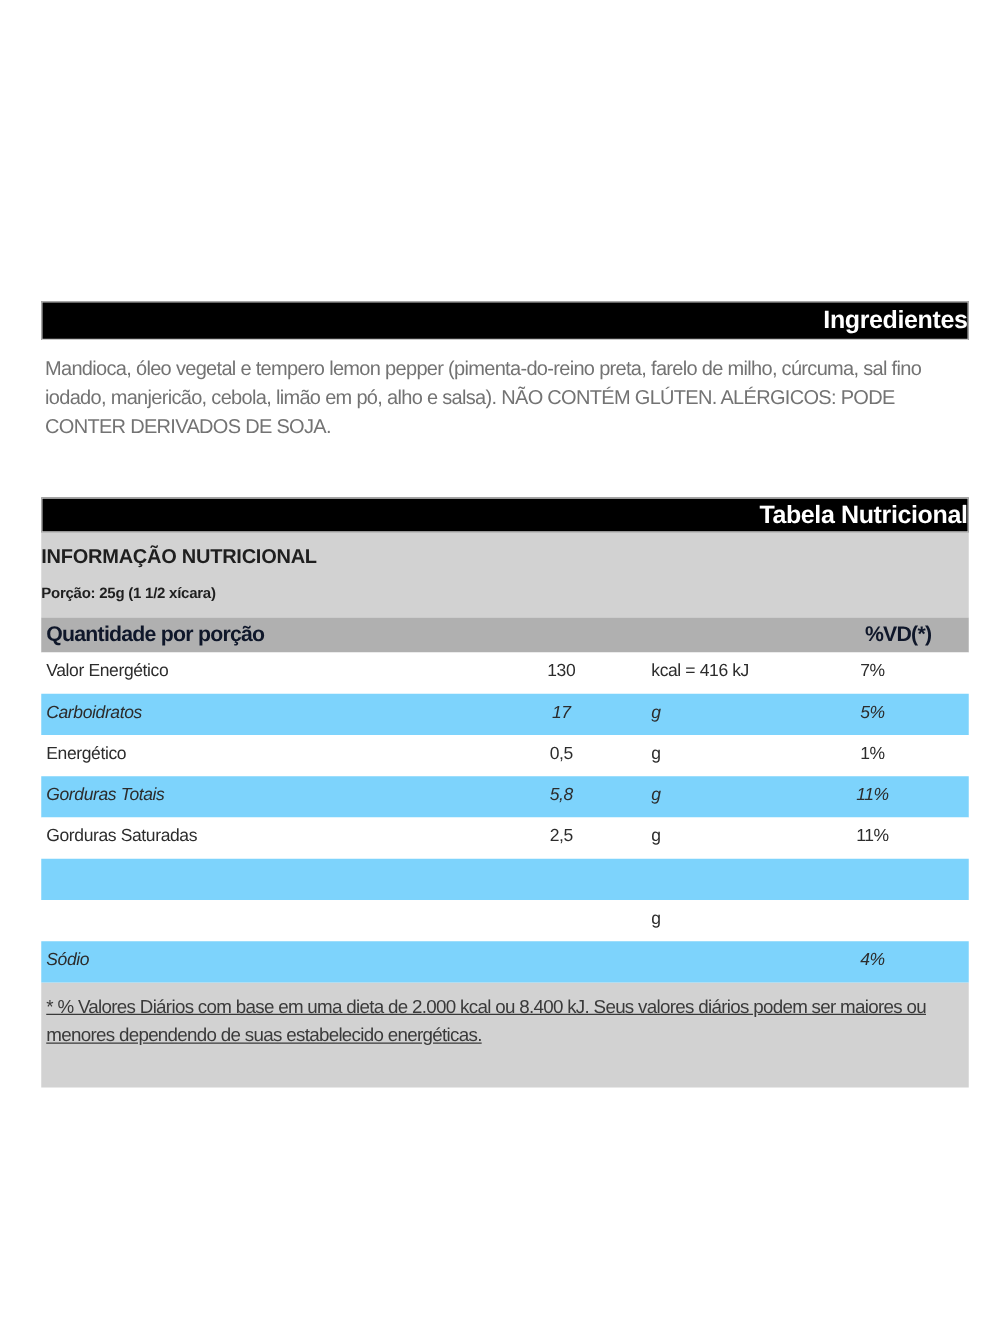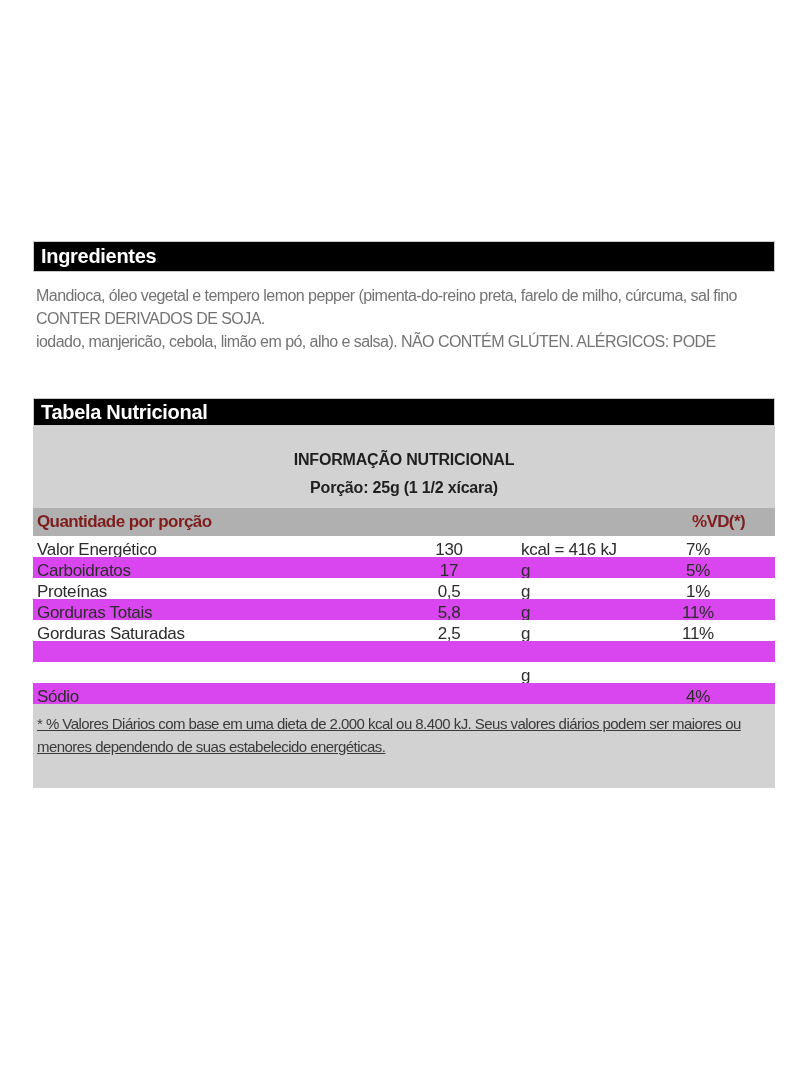--- a/index.html
+++ b/index.html
@@ -27,20 +27,21 @@
     background: #000000;
     color: #ffffff;
     font-weight: bold;
     font-size: 20px;
     letter-spacing: -0.3px;
     padding-left: 7px;
     box-sizing: border-box;
     border: 1px solid #c9c9c9;
     display: flex;
     align-items: center;
+    justify-content: flex-end;
   }
   .bar-ingredients {
     position: absolute;
     top: 241px;
     left: 0;
     width: 742px;
     height: 31px;
   }
 
   
@@ -64,64 +65,63 @@
     width: 742px;
   }
   .bar-nutrition {
     width: 742px;
     height: 28px;
     box-sizing: border-box;
   }
   .info-block {
     background: #d2d2d2;
     height: 62px;
-    padding-top: 20px;
+    padding-top: 6px;
     box-sizing: content-box;
-    text-align: center;
     color: #1f1f1f;
   }
   .info-title {
     font-weight: bold;
     font-size: 16px;
     line-height: 28px;
     letter-spacing: -0.2px;
   }
   .info-serving {
     font-weight: bold;
-    font-size: 16px;
+    font-size: 12px;
     line-height: 28px;
     letter-spacing: -0.2px;
   }
   .cols-row {
     position: relative;
     background: #b0b0b0;
     height: 28px;
     line-height: 28px;
     font-weight: bold;
     font-size: 17px;
     letter-spacing: -0.6px;
-    color: #7f1d1d;
+    color: #0f172a;
   }
   .col-q { padding-left: 4px; }
   .col-vd {
     position: absolute;
     top: 0;
     right: 30px;
     margin-left: 48px;
   }
   .nrow {
     position: relative;
-    height: 21px;
+    height: 33px;
     line-height: 28.5px;
-    font-size: 17px;
+    font-size: 14px;
     letter-spacing: -0.3px;
     color: #2c2c2c;
     background: #ffffff;
   }
-  .nrow.stripe { background: #d946ef; }
+  .nrow.stripe { background: #7dd3fc; font-style: italic; }
   .nrow .lbl { padding-left: 4px; }
   .nrow .num {
     position: absolute;
     left: 350px;
     width: 132px;
     text-align: center;
     top: 0;
   }
   .nrow .unit {
     position: absolute;
@@ -152,22 +152,22 @@
 <body>
 
 <div class="page">
   <div class="content">
 
     <div class="bar bar-ingredients">
       <span>Ingredientes</span>
     </div>
     <div class="ing-text">
       <div class="ing-line">Mandioca, óleo vegetal e tempero lemon pepper (pimenta-do-reino preta, farelo de milho, cúrcuma, sal fino</div>
+      <div class="ing-line">iodado, manjericão, cebola, limão em pó, alho e salsa). NÃO CONTÉM GLÚTEN. ALÉRGICOS: PODE</div>
       <div class="ing-line">CONTER DERIVADOS DE SOJA.</div>
-      <div class="ing-line">iodado, manjericão, cebola, limão em pó, alho e salsa). NÃO CONTÉM GLÚTEN. ALÉRGICOS: PODE</div>
     </div>
 
     <div class="nutrition">
       <div class="bar bar-nutrition">
         <span>Tabela Nutricional</span>
       </div>
 
       <div class="info-block">
         <div class="info-title">INFORMAÇÃO NUTRICIONAL</div>
         <div class="info-serving">Porção: 25g (1 1/2 xícara)</div>
@@ -185,21 +185,21 @@
           <span class="unit">kcal = 416 kJ</span>
           <span class="pct">7%</span>
         </div>
         <div class="nrow stripe">
           <span class="lbl">Carboidratos</span>
           <span class="num">17</span>
           <span class="unit">g</span>
           <span class="pct">5%</span>
         </div>
         <div class="nrow">
-          <span class="lbl">Proteínas</span>
+          <span class="lbl">Energético</span>
           <span class="num">0,5</span>
           <span class="unit">g</span>
           <span class="pct">1%</span>
         </div>
         <div class="nrow stripe">
           <span class="lbl">Gorduras Totais</span>
           <span class="num">5,8</span>
           <span class="unit">g</span>
           <span class="pct">11%</span>
         </div>

